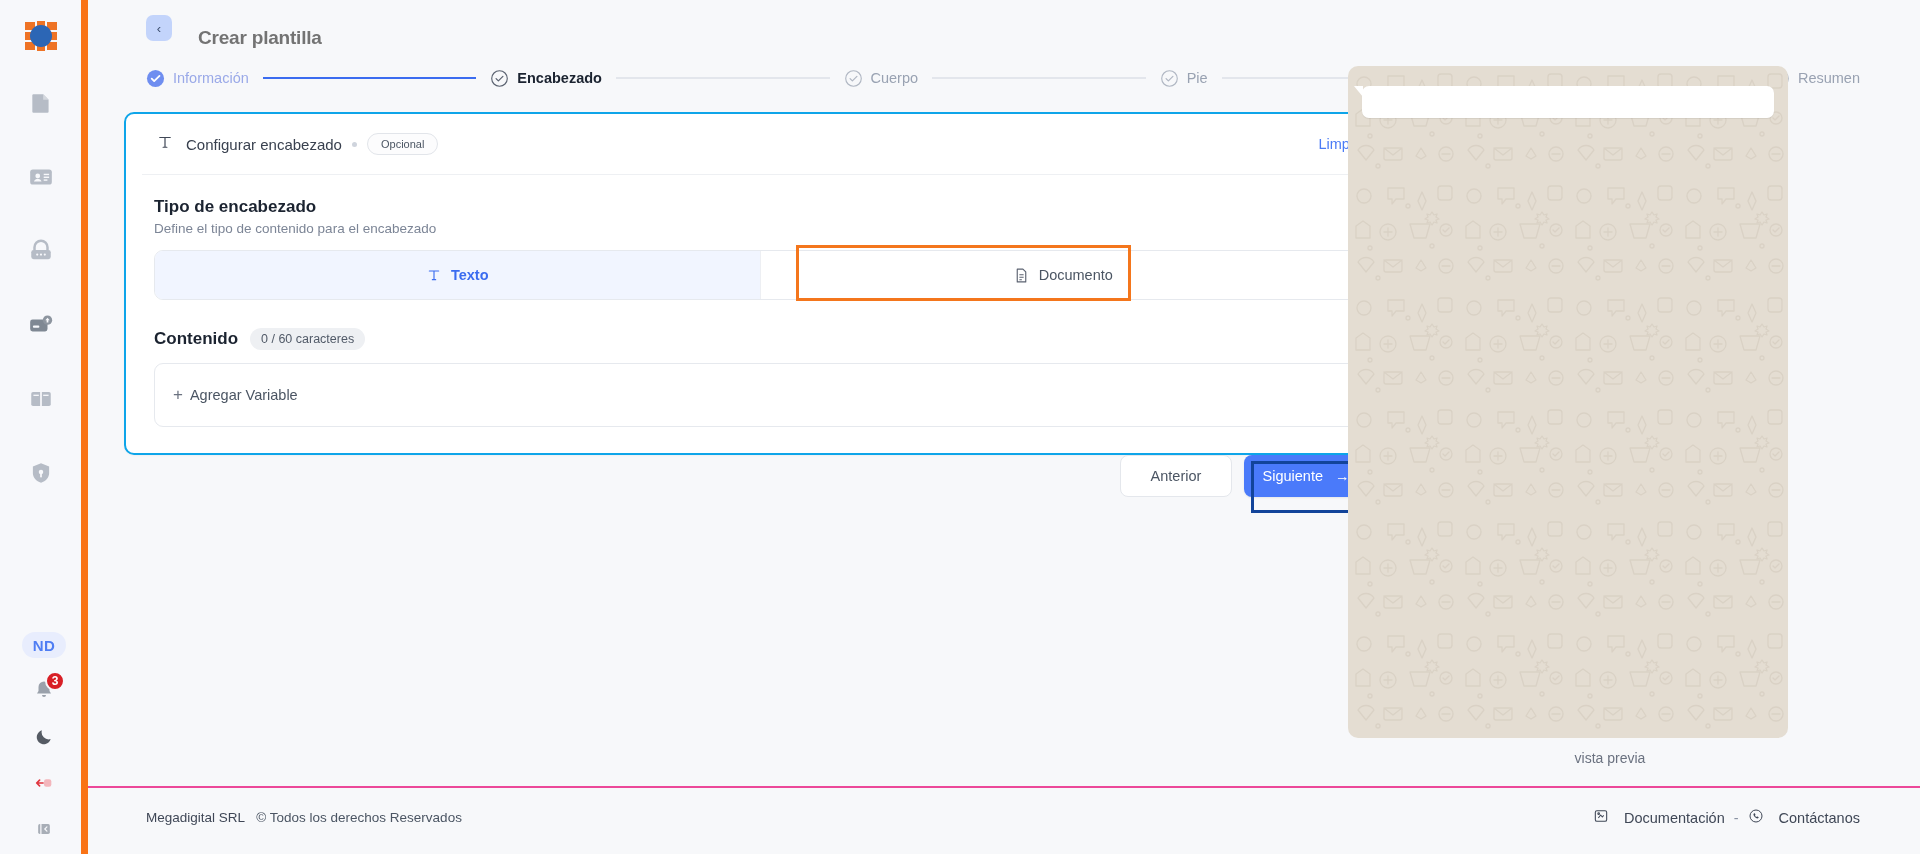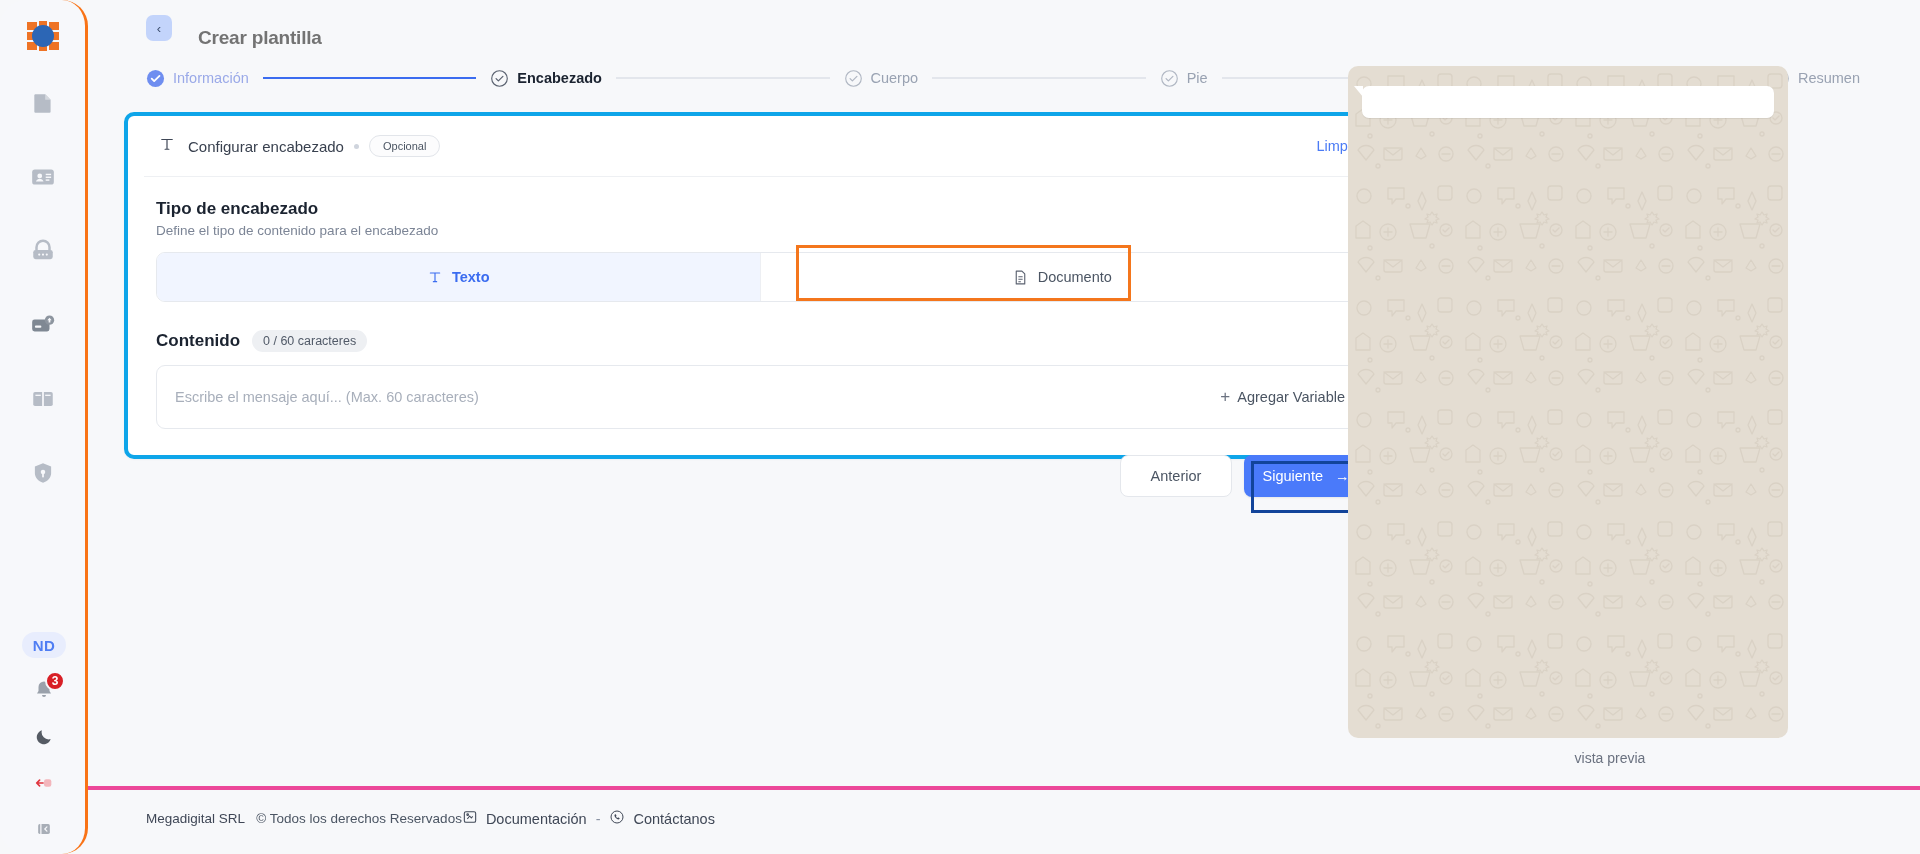--- a/index.html
+++ b/index.html
@@ -8,22 +8,22 @@
     font-family: "Liberation Sans", sans-serif;
     background: #f7f8fa;
     overflow: hidden;
   }
 
   
   #sidebar {
     position: absolute; left: 0; top: 0;
     width: 88px; height: 854px;
     background: #f7f8fb;
-    border-right: 3px solid #f97316;
-    display: flex; flex-direction: column; align-items: center; border-radius: 26px;
+    border-right: 7px solid #f97316;
+    display: flex; flex-direction: column; align-items: center;
   }
   .logo-wrap { margin-top: 8px; width: 56px; height: 56px; display:flex; align-items:center; justify-content:center;}
   .nav-list { margin-top: 24px; display:flex; flex-direction: column; align-items:center; gap: 44px; width:100%;}
   .nav-item { width: 40px; height: 30px; display:flex; align-items:center; justify-content:center; cursor:pointer;}
   .nav-item svg { display:block; }
   .sidebar-bottom { position:absolute; bottom: 10px; left:0; width:88px; display:flex; flex-direction:column; align-items:center; gap: 20px; }
   .avatar-badge {
     width: 44px; height: 26px; border-radius: 13px;
     background: #e8edfd; color: #4f7df3;
     font-size: 15px; font-weight: 600;
@@ -60,21 +60,21 @@
   .step.done .step-label { color: #9aa9e8; }
   .step.active .step-label { color:#1b2330; font-weight:700; }
   .step-dot { width:19px; height:19px; display:flex;align-items:center;justify-content:center;}
   .step-line { flex: 1; height: 2px; background:#e3e6ec; margin: 0 14px; }
   .step-line.filled { background:#3b6cf0; height:2.5px; }
 
   
   .card {
     position:absolute; left: 36px; top: 112px; width: 1272px;
     background:#fff; border-radius: 10px;
-    border: 4px solid #0ea5e9;
+    border: 2px solid #0ea5e9;
     box-shadow: 0 1px 2px rgba(16,24,40,.04);
   }
   .card-head { height: 60px; display:flex; align-items:center; padding: 0 28px; position:relative;}
   .card-head .tglyph { font-size:19px; color:#4b5563; width:22px; text-align:center; }
   .card-head .ch-title { margin-left: 10px; font-size:15px; color:#39414f; }
   .sep-dot { width:5px;height:5px;border-radius:50%;background:#cfd4dd;margin:0 10px; }
   .opt-badge {
     border: 1px solid #e2e5ea; border-radius: 14px;
     padding: 4px 13px; font-size: 11px; color:#4b5563; background:#fcfcfd;
   }
@@ -152,28 +152,28 @@
     content:""; position:absolute; left:-8px; top:0;
     border-top: 0 solid transparent;
     border-right: 9px solid #fff;
     border-bottom: 11px solid transparent;
   }
   .prev-label { text-align:center; margin-top: 12px; font-size:14px; color:#6b7280; }
 
   
   .page-footer {
     position:absolute; left:0; bottom:0; width:1832px; height: 68px;
-    border-top: 4px solid #ec4899; background:#f7f8fa;
-    display:flex; align-items:center; justify-content:flex-start;
+    border-top: 2px solid #ec4899; background:#f7f8fa;
+    display:flex; align-items:center; justify-content:space-between;
     padding: 0 60px 7px 58px;
   }
   .copy { font-size:13.5px; color:#3f4756; }
   .copy .cr { color:#4b5563; margin-left: 8px; }
   .flinks { display:flex; align-items:center; gap: 9px; font-size:14.5px; color:#3f4756; }
-  .flink { display:flex; align-items:center; gap:8px; cursor:pointer; }
+  .flink { display:flex; align-items:center; gap:15px; cursor:pointer; }
   .fsep { color:#8a93a3; }
 </style>
 </head>
 <body>
 
 <div id="sidebar">
   <div class="logo-wrap">
     <svg width="40" height="40" viewBox="0 0 40 40">
       <g fill="#ee7325">
         <path d="M4 6 h10 v8 h-10 z" rx="2"></path>
@@ -404,21 +404,20 @@
           <span>Documento</span>
         </div>
       </div>
 
       <div class="content-head">
         <span class="ct">Contenido</span>
         <span class="counter-pill">0 / 60 caracteres</span>
       </div>
 
       <div class="msgbox">
-        <span class="ph">Escribe el mensaje aquí... (Max. 60 caracteres)</span>
         <span class="addvar">
           <span class="plus">+</span>
           <span>Agregar Variable</span>
         </span>
       </div>
     </div>
   </div>
 
   <div class="btn-row">
     <div class="btn-prev">Anterior</div>

